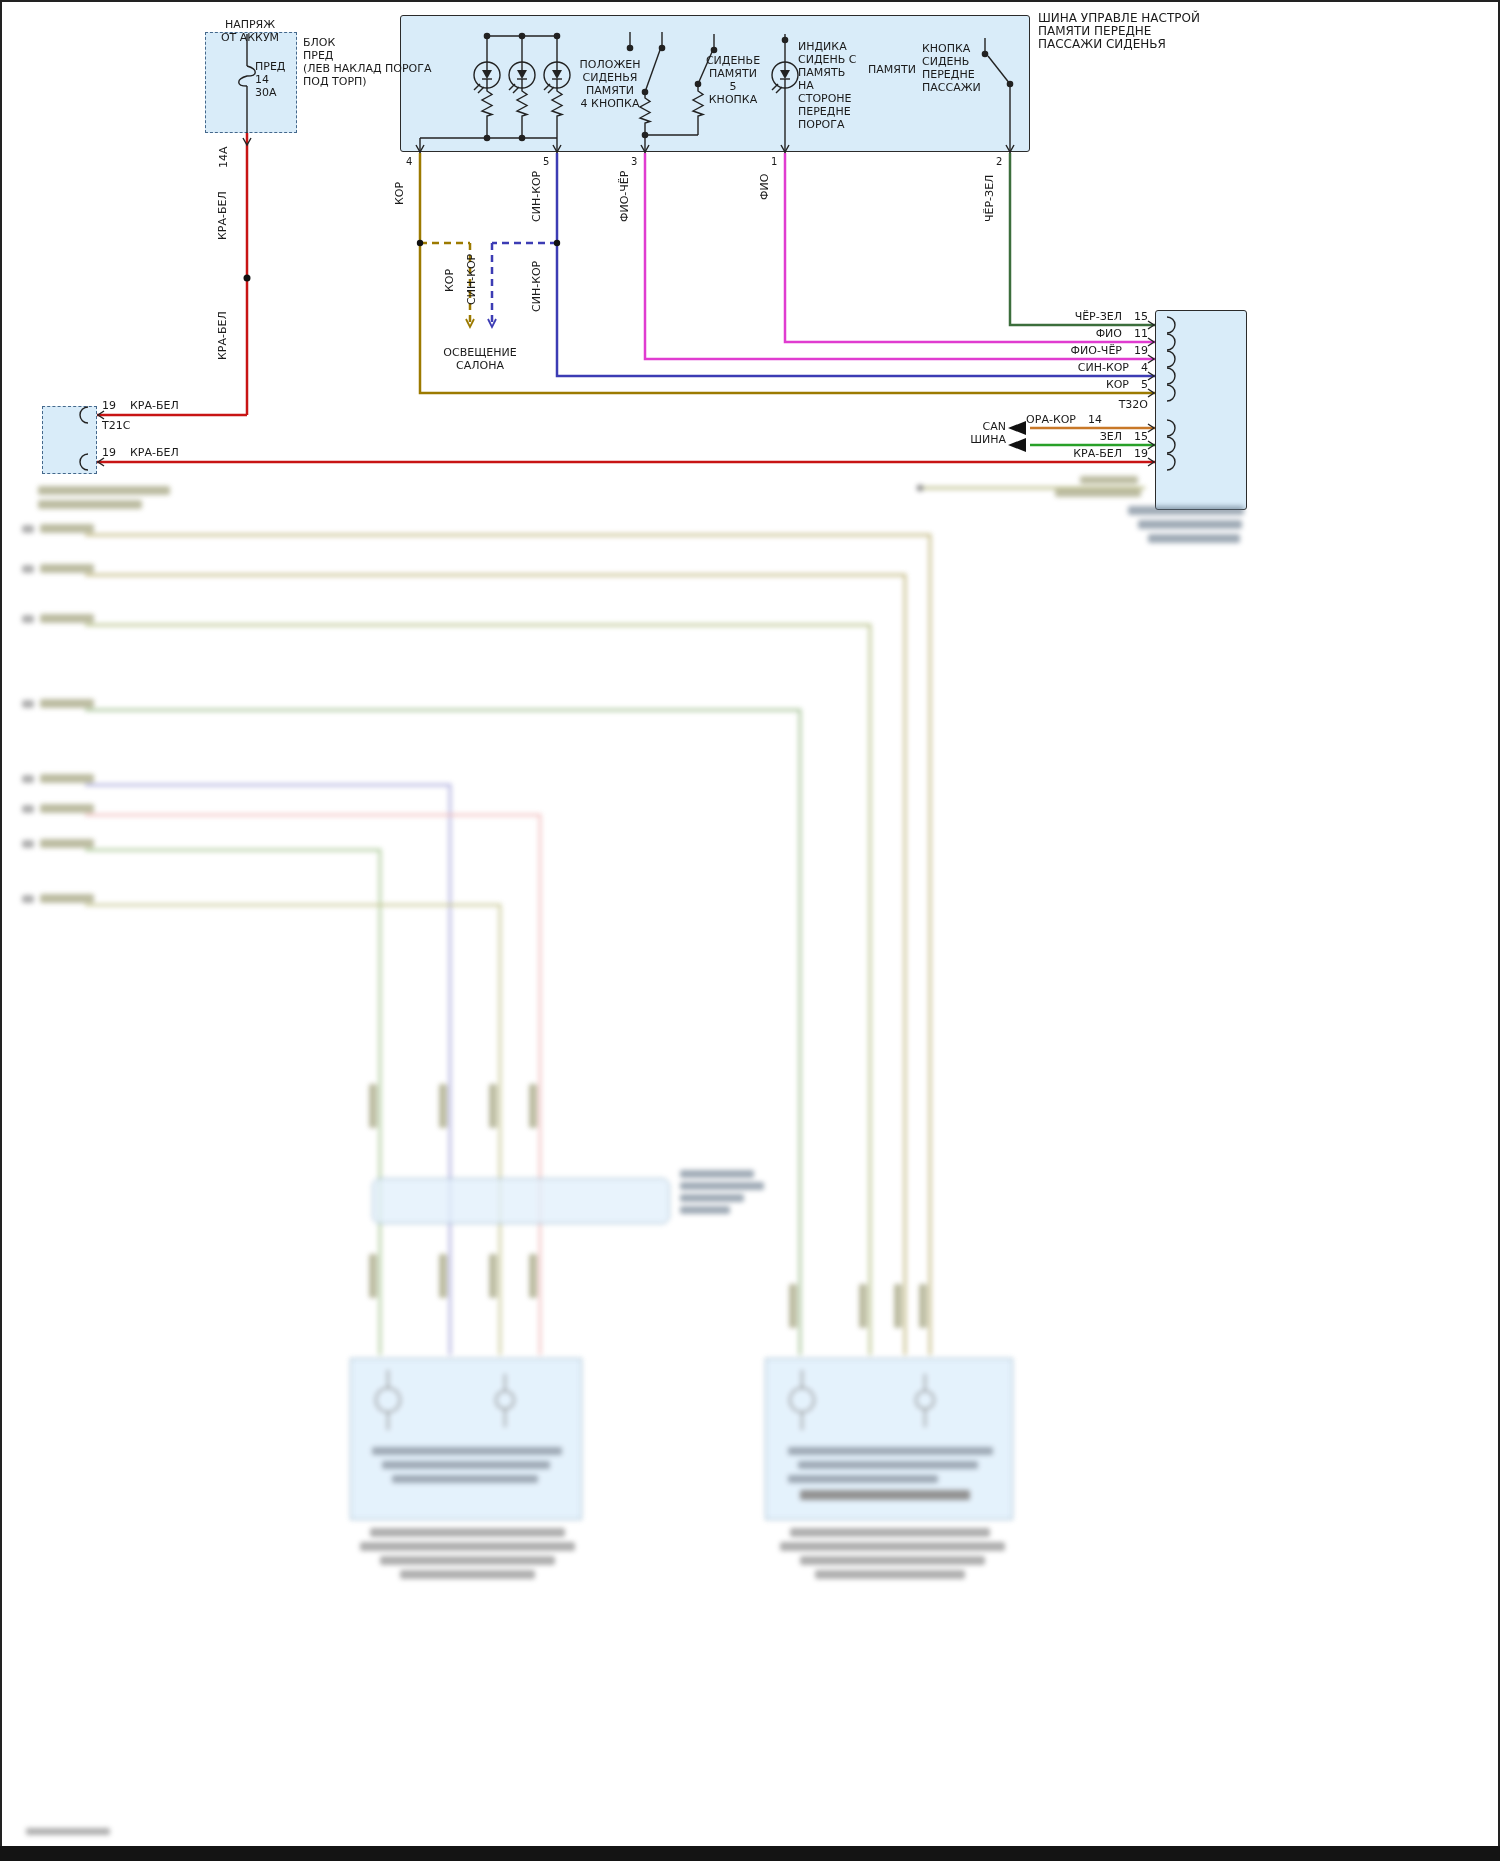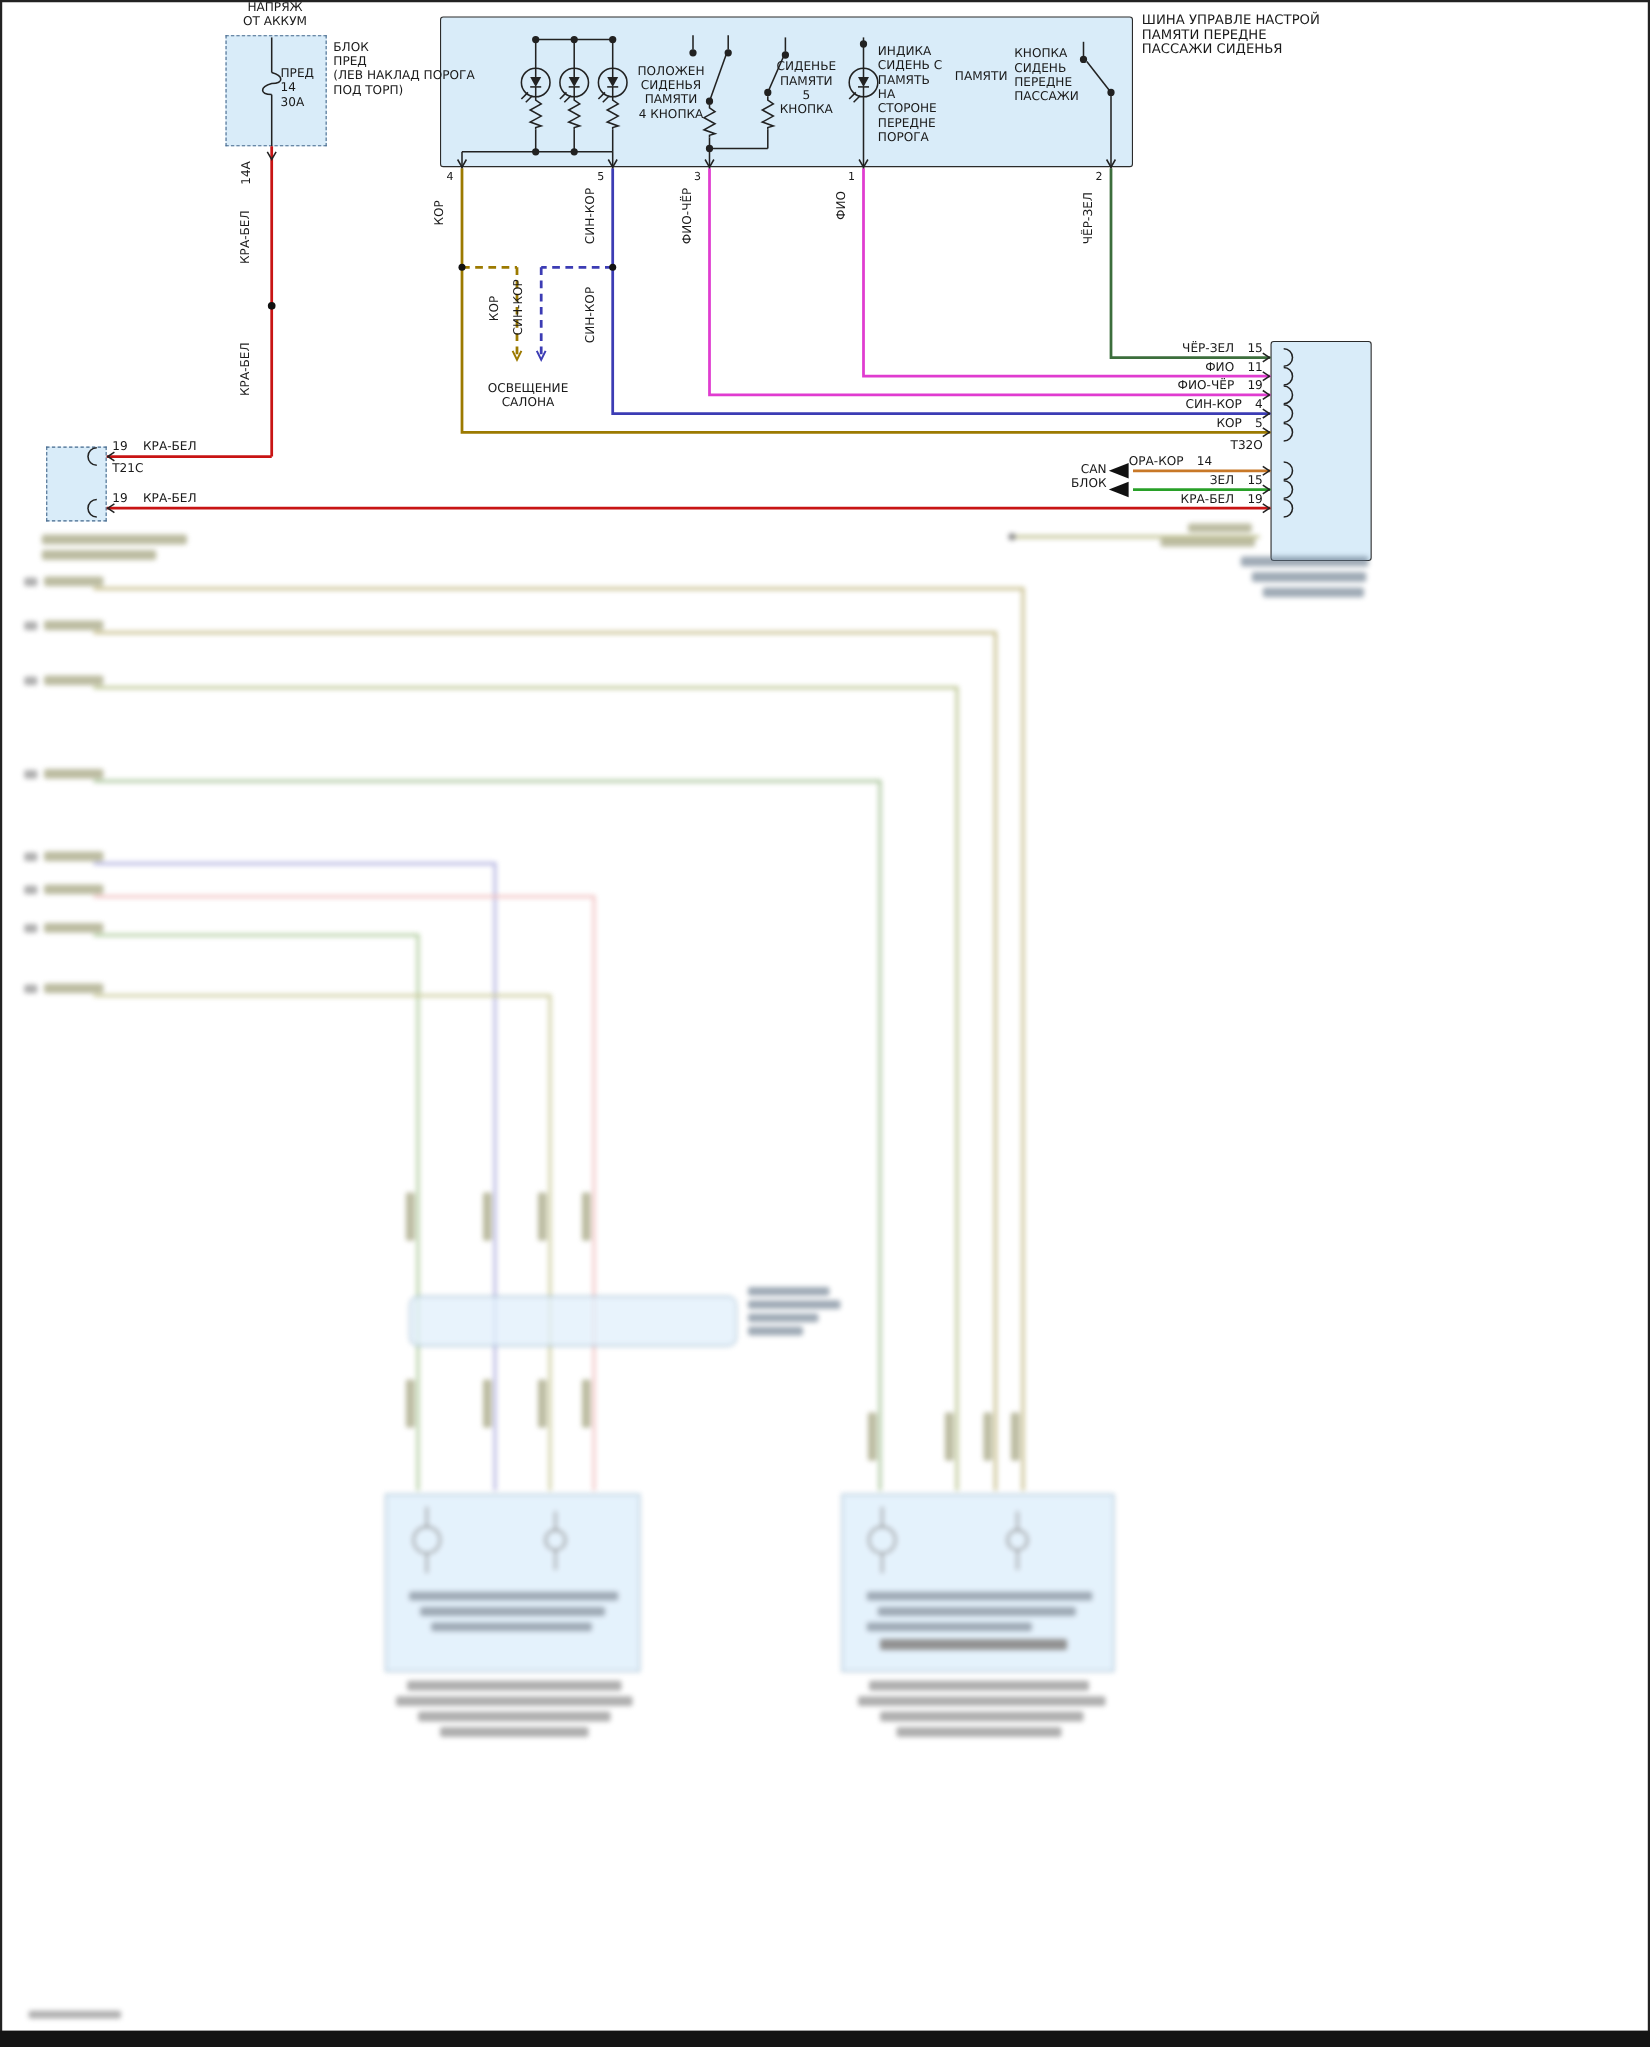--- a/index.html
+++ b/index.html
@@ -165,21 +165,21 @@
         <polyline points="1148,424 1154,428 1148,432"></polyline>
       <path d="M1167,437 a8,8 0 0 1 0,16"></path>
         <polyline points="1148,441 1154,445 1148,449"></polyline>
       <path d="M1167,454 a8,8 0 0 1 0,16"></path>
         <polyline points="1148,458 1154,462 1148,466"></polyline>
     </g>
     <polygon points="1008,428 1026,421 1026,435" fill="#111"></polygon>
     <polygon points="1008,445 1026,438 1026,452" fill="#111"></polygon>
   </svg>
 
-  <div class="lbl c" style="left:200px;top:0;width:100px">НАПРЯЖ
+  <div class="lbl c" style="left:200px;top:18px;width:100px">НАПРЯЖ
 ОТ АККУМ</div>
   <div class="lbl" style="left:303px;top:36px;width:160px">БЛОК
 ПРЕД
 (ЛЕВ НАКЛАД ПОРОГА
 ПОД ТОРП)</div>
   <div class="lbl" style="left:255px;top:60px;width:40px">ПРЕД
 14
 30А</div>
   <div class="vlbl" style="left:230px;top:155px">14А</div>
   <div class="vlbl" style="left:229px;top:227px">КРА-БЕЛ</div>
@@ -262,21 +262,21 @@
   </div>
   <div class="rowlbl" style="left:1030px;top:430px">
     <span>ЗЕЛ</span>
     <span>15</span>
   </div>
   <div class="rowlbl" style="left:1030px;top:447px">
     <span>КРА-БЕЛ</span>
     <span>19</span>
   </div>
   <div class="lbl r" style="left:950px;top:420px;width:56px">CAN
-БЛОК</div>
+ШИНА</div>
 
   <div class="blur">
     <svg class="layer" width="1500" height="1374">
       <g fill="none" stroke-width="2.5">
         <path d="M85,63 H930 V883" stroke="#9a8a30"></path>
         <path d="M85,103 H905 V883" stroke="#9a8a30"></path>
         <path d="M85,153 H870 V883" stroke="#8a9a40"></path>
         <path d="M85,238 H800 V883" stroke="#6a9a50"></path>
         <path d="M85,313 H450 V883" stroke="#7878c8"></path>
         <path d="M85,343 H540 V883" stroke="#e89898"></path>

